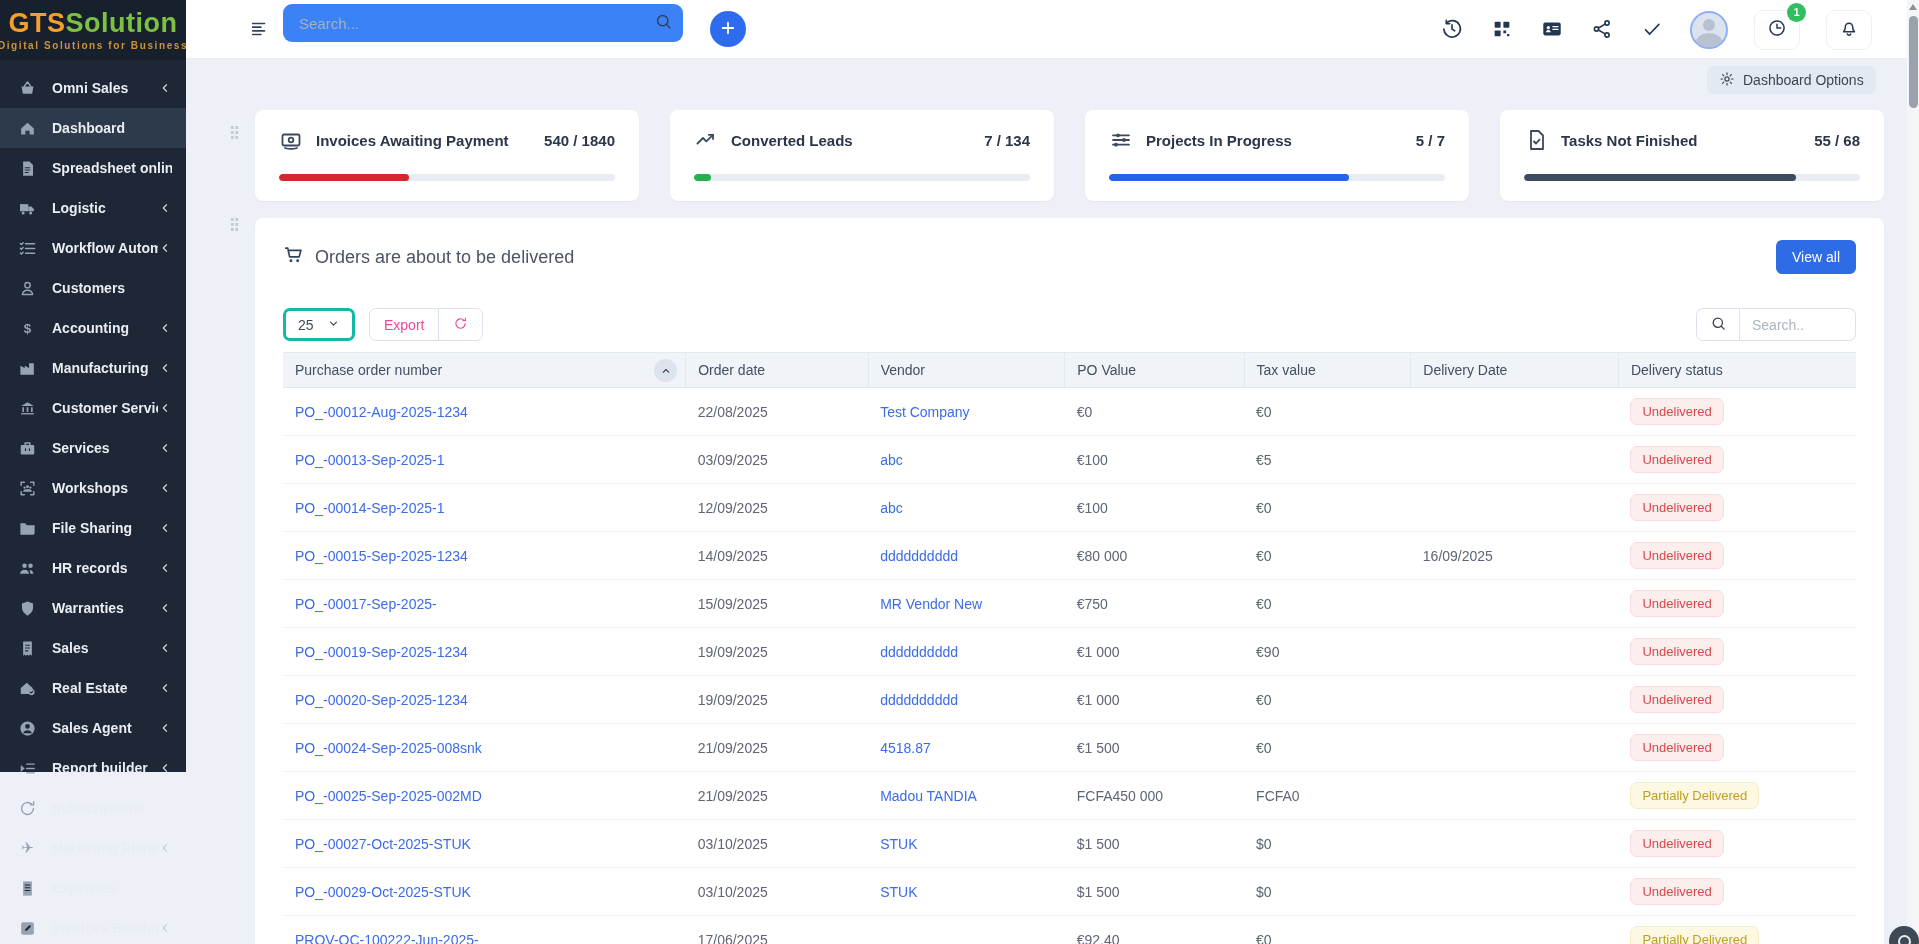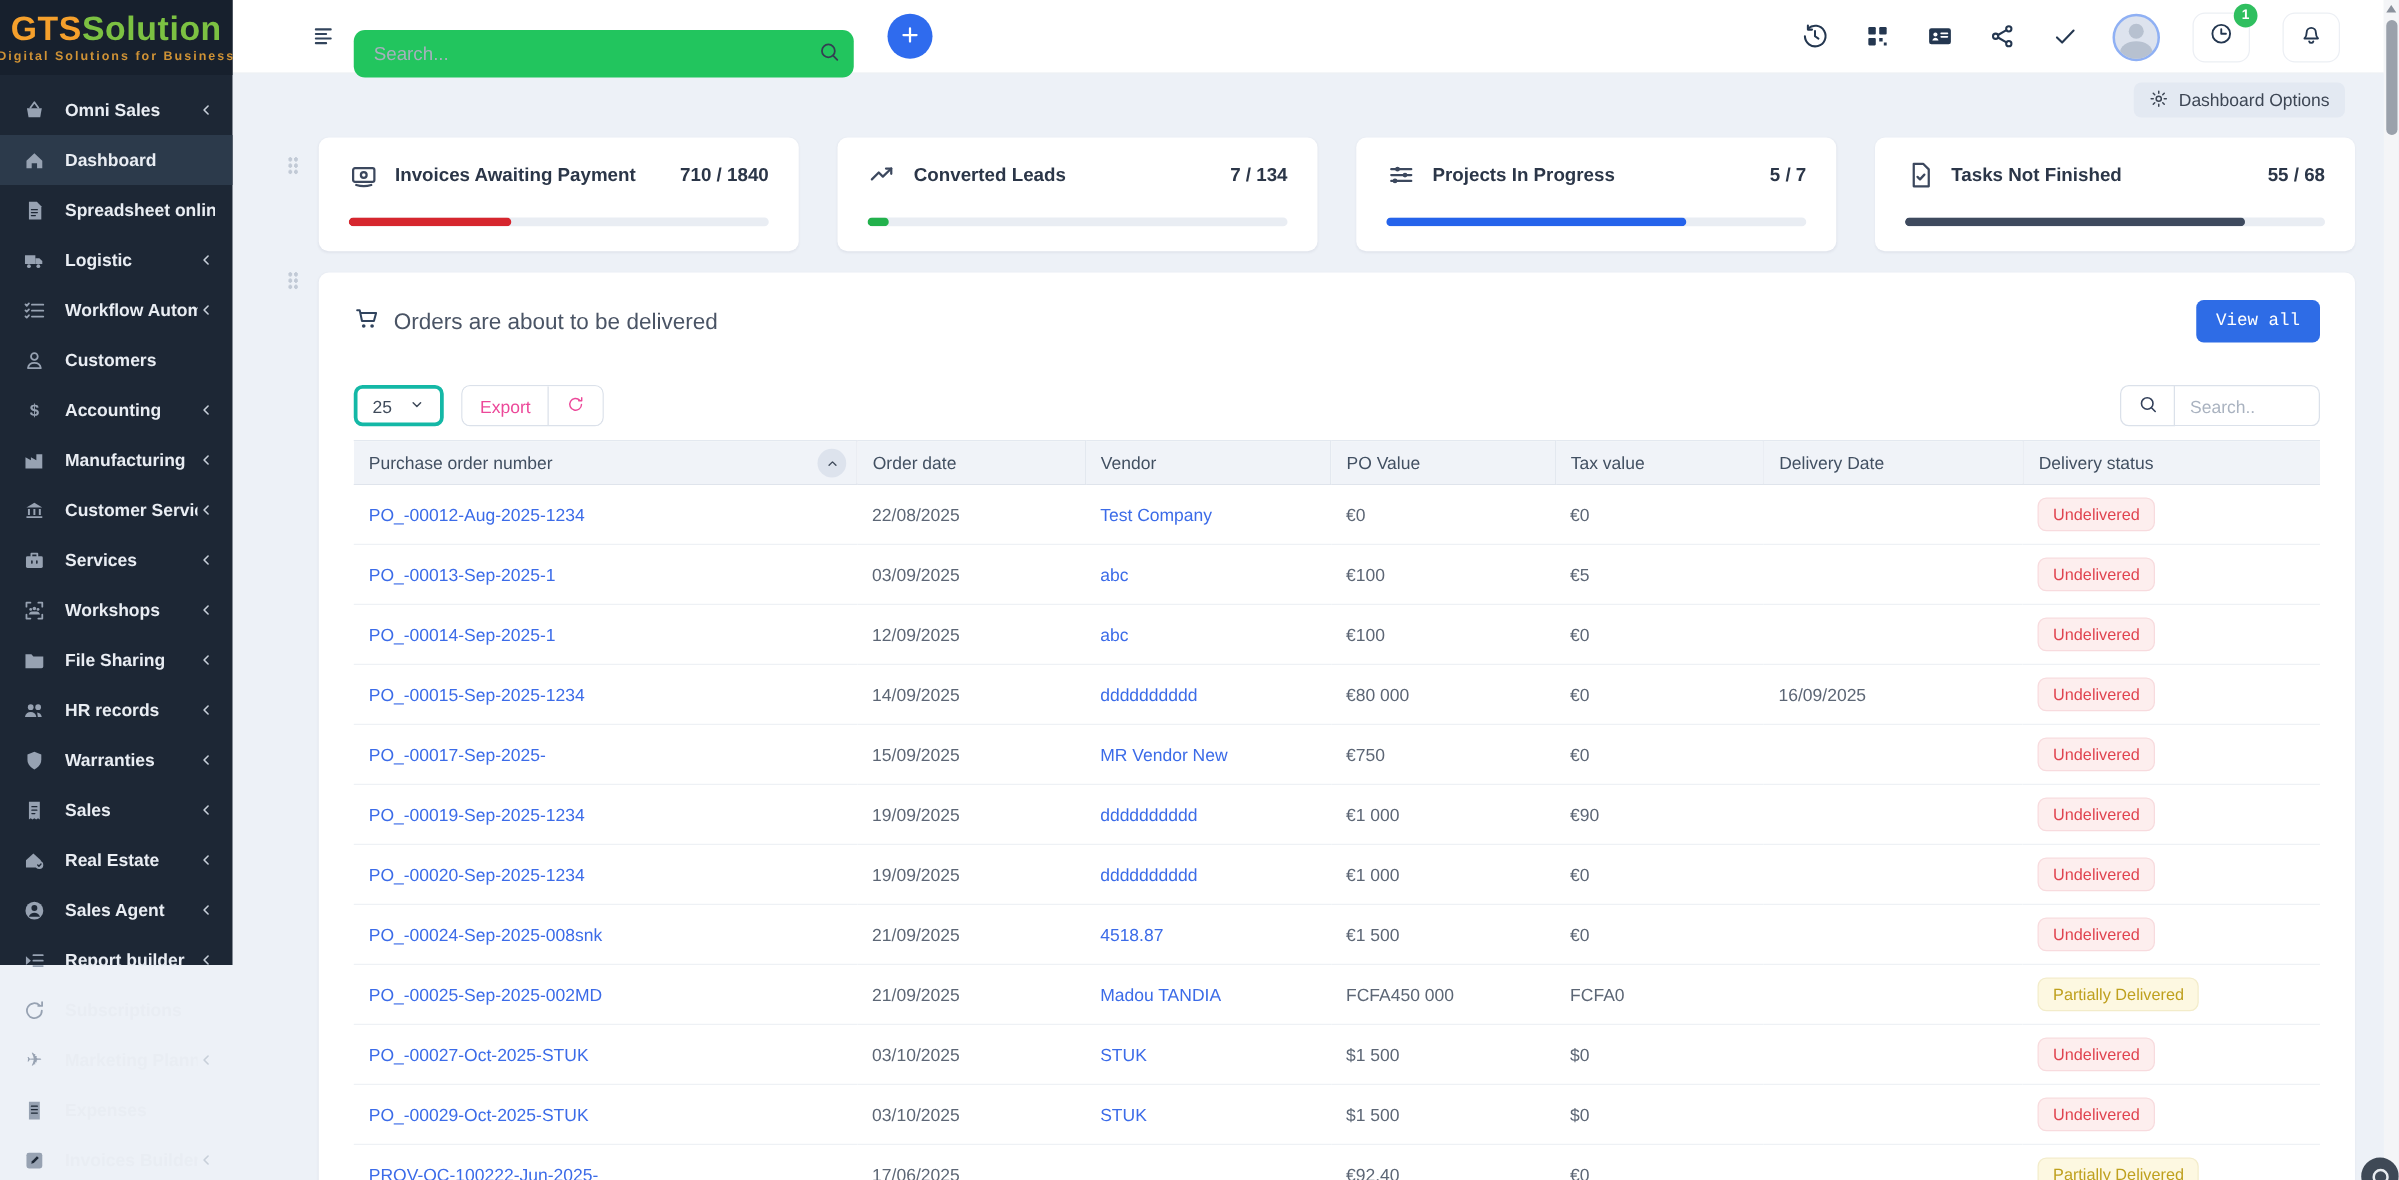--- a/index.html
+++ b/index.html
@@ -19,21 +19,21 @@
   .menu-item .mi-icon { width:20px; height:20px; color:#97a2b2; flex:0 0 20px; display:flex; align-items:center; }
   .menu-item .mi-icon svg { width:19px; height:19px; }
   .menu-item .mi-label { font-size:14px; font-weight:600; margin-left:14px; flex:1; white-space:nowrap; overflow:hidden; }
   .menu-item .mi-chev { width:14px; height:14px; color:#c7cfd9; }
   .menu-item .mi-chev svg { width:14px; height:14px; }
 
   
   .topbar { position:absolute; left:186px; top:0; width:1721px; height:59px; background:#ffffff; border-bottom:1px solid #e9edf2; z-index:4; }
   .hamburger { position:absolute; left:61px; top:17px; width:26px; height:26px; border:none; background:none; color:#32445c; cursor:pointer; }
   .hamburger svg { width:22px; height:22px; }
-  .searchbox { position:absolute; left:97px; top:24px; width:400px; height:38px; background:#22c55e; border-radius:9px; display:flex; align-items:center; }
+  .searchbox { position:absolute; left:97px; top:4px; width:400px; height:38px; background:#3b82f6; border-radius:9px; display:flex; align-items:center; }
   .searchbox input { flex:1; border:none; background:transparent; outline:none; padding:0 16px; font-size:15px; color:#333; }
   .searchbox input::placeholder { color:#a7b0bd; }
   .searchbox .sb-icon { width:40px; color:#333f52; display:flex; align-items:center; justify-content:center; background:none; border:none; cursor:pointer; }
   .searchbox .sb-icon svg { width:19px; height:19px; }
   .plus-btn { position:absolute; left:524px; top:11px; width:36px; height:36px; border-radius:50%; background:#2f6bee; border:none; color:#fff; cursor:pointer; display:flex; align-items:center; justify-content:center; }
   .plus-btn svg { width:18px; height:18px; }
   .top-icons { position:absolute; right:35px; top:0; height:59px; display:flex; align-items:center; gap:26px; }
   .ti-btn { border:none; background:none; color:#243750; cursor:pointer; width:24px; height:24px; padding:0; }
   .ti-btn svg { width:22px; height:22px; }
   .avatar { width:38px; height:38px; border-radius:50%; background:#dde3ee; border:2px solid #8fb0f4; position:relative; overflow:hidden; cursor:pointer; }
@@ -61,21 +61,21 @@
   .card-title { font-size:15px; font-weight:700; color:#2b3648; flex:1; }
   .card-count { font-size:15px; font-weight:700; color:#2b3648; }
   .card-bar { margin-top:22px; height:7px; border-radius:4px; background:#e9edf3; overflow:hidden; }
   .card-bar .fill { height:100%; border-radius:4px; }
 
   .orders-panel { position:absolute; left:69px; top:159px; width:1629px; height:830px; background:#fff; border-radius:8px; box-shadow:0 1px 2px rgba(30,40,60,.06); padding:22px 28px; }
   .op-header { display:flex; align-items:center; }
   .op-title-wrap { display:flex; align-items:center; gap:10px; color:#3d4756; }
   .op-title-wrap svg { width:22px; height:22px; color:#31445e; }
   .op-title { font-size:18px; font-weight:500; color:#4a5465; }
-  .viewall-btn { margin-left:auto; background:#2e6ce6; color:#fff; border:none; border-radius:6px; font-size:14px; font-weight:500; padding:9px 16px; cursor:pointer;font-family:Liberation Mono, monospace; }
+  .viewall-btn { margin-left:auto; background:#2e6ce6; color:#fff; border:none; border-radius:6px; font-size:14px; font-weight:500; padding:9px 16px; cursor:pointer; }
 
   .op-toolbar { margin-top:34px; display:flex; align-items:center; }
   .pagesize { display:flex; align-items:center; gap:10px; height:33px; border:3px solid #14b8a6; border-radius:7px; background:#fff; padding:0 12px; font-size:14px; color:#3f4a5a; cursor:pointer; width:72px; justify-content:space-between; }
   .pagesize svg { width:13px; height:13px; color:#3f4a5a; }
   .btn-group { display:flex; margin-left:14px; border:1px solid #dbe1ea; border-radius:7px; overflow:hidden; }
   .btn-group button { background:#fff; border:none; height:31px; padding:0 14px; font-size:14px; color:#ec4899; cursor:pointer; display:flex; align-items:center; }
   .btn-group button + button { border-left:1px solid #dbe1ea; }
   .btn-group svg { width:15px; height:15px; }
   .table-search { margin-left:auto; display:flex; }
   .ts-btn { width:44px; height:33px; border:1px solid #dbe1ea; border-radius:7px 0 0 7px; background:#fff; color:#33405a; cursor:pointer; display:flex; align-items:center; justify-content:center; }
@@ -458,21 +458,21 @@
     <div class="drag-handle dh1"></div>
     <div class="cards" id="cards-row">
         <div class="card">
           <div class="card-top">
             <span class="c-icon"><svg viewBox="0 0 24 24" fill="none" stroke="currentColor" stroke-width="1.8" stroke-linecap="round" stroke-linejoin="round">
                 <rect x="3.5" y="6.5" width="17" height="11" rx="1.5"></rect>
                 <circle cx="12" cy="12" r="2.3"></circle>
                 <path d="M6 20c4 1.2 8 1.2 12 0"></path>
               </svg></span>
             <span class="card-title">Invoices Awaiting Payment</span>
-            <span class="card-count">710 / 1840</span>
+            <span class="card-count">540 / 1840</span>
           </div>
           <div class="card-bar">
             <div class="fill" style="width: 38.6%; background: rgb(214, 38, 46);"></div>
           </div>
         </div>
         <div class="card">
           <div class="card-top">
             <span class="c-icon"><svg viewBox="0 0 24 24" fill="none" stroke="currentColor" stroke-width="1.8" stroke-linecap="round" stroke-linejoin="round">
                 <path d="m3.5 15.5 5.5-5.5 3.3 3.3L19 6.8"></path>
                 <path d="M14.8 6.8H19V11"></path>

